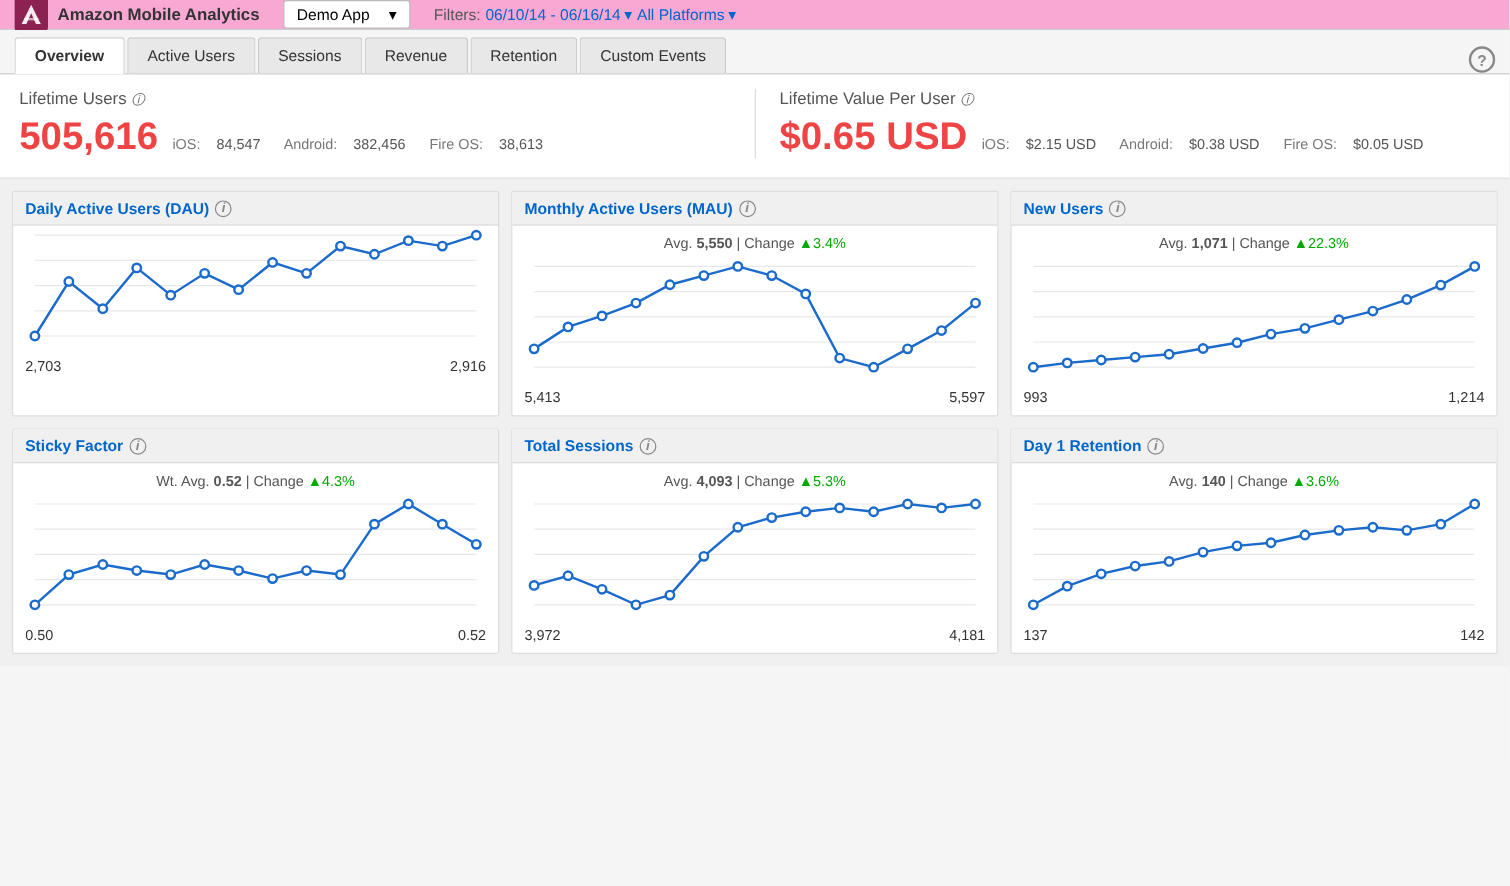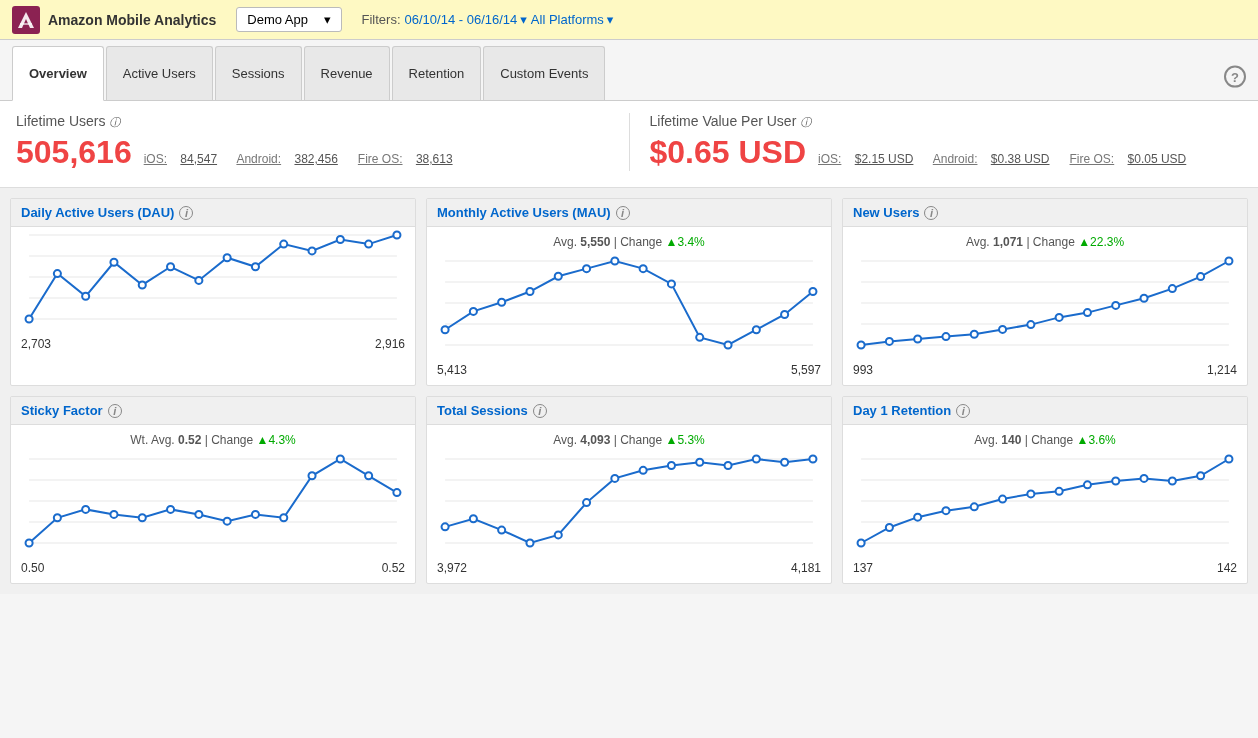--- a/index.html
+++ b/index.html
@@ -1,25 +1,24 @@
 <!DOCTYPE html>
 <html><head>
   <meta charset="utf-8">
   <style>
     * { box-sizing: border-box; margin: 0; padding: 0; }
     body { font-family: Arial, sans-serif; font-size: 13px; background: #f5f5f5; color: #333; width: 1258px; }
 
     
     .top-bar {
-      background: #fef9c3;
+      background: #f9a8d4;
       border-bottom: 1px solid #ccc;
       display: flex;
-      align-items: center;
       padding: 0 12px;
-      height: 40px;
+      height: 25px;
     }
     .app-logo {
       display: flex;
       align-items: center;
       gap: 8px;
       font-size: 14px;
       font-weight: bold;
       color: #333;
       margin-right: 20px;
     }
@@ -59,21 +58,21 @@
     .tabs-bar {
       background: #f5f5f5;
       border-bottom: 1px solid #ccc;
       display: flex;
       align-items: flex-end;
       padding: 0 12px;
       padding-top: 6px;
       position: relative;
     }
     .tab {
-      padding: 19px 16px;
+      padding: 7px 16px;
       border: 1px solid #ccc;
       border-bottom: none;
       background: #e8e8e8;
       cursor: pointer;
       font-size: 13px;
       color: #333;
       margin-right: 2px;
       border-radius: 3px 3px 0 0;
     }
     .tab.active {
@@ -121,21 +120,21 @@
       font-weight: bold;
       color: #ef4444;
       display: inline;
       text-align: right;
     }
     .lifetime-sub {
       font-size: 12px;
       color: #555;
       margin-left: 8px;
     }
-    .lifetime-sub span { margin-right: 10px; text-decoration: underline; }
+    .lifetime-sub span { margin-right: 10px; }
     .lifetime-sub .label { color: #777; }
 
     
     .charts-grid {
       display: grid;
       grid-template-columns: repeat(3, 1fr);
       gap: 10px;
       padding: 10px;
       background: #f0f0f0;
     }

